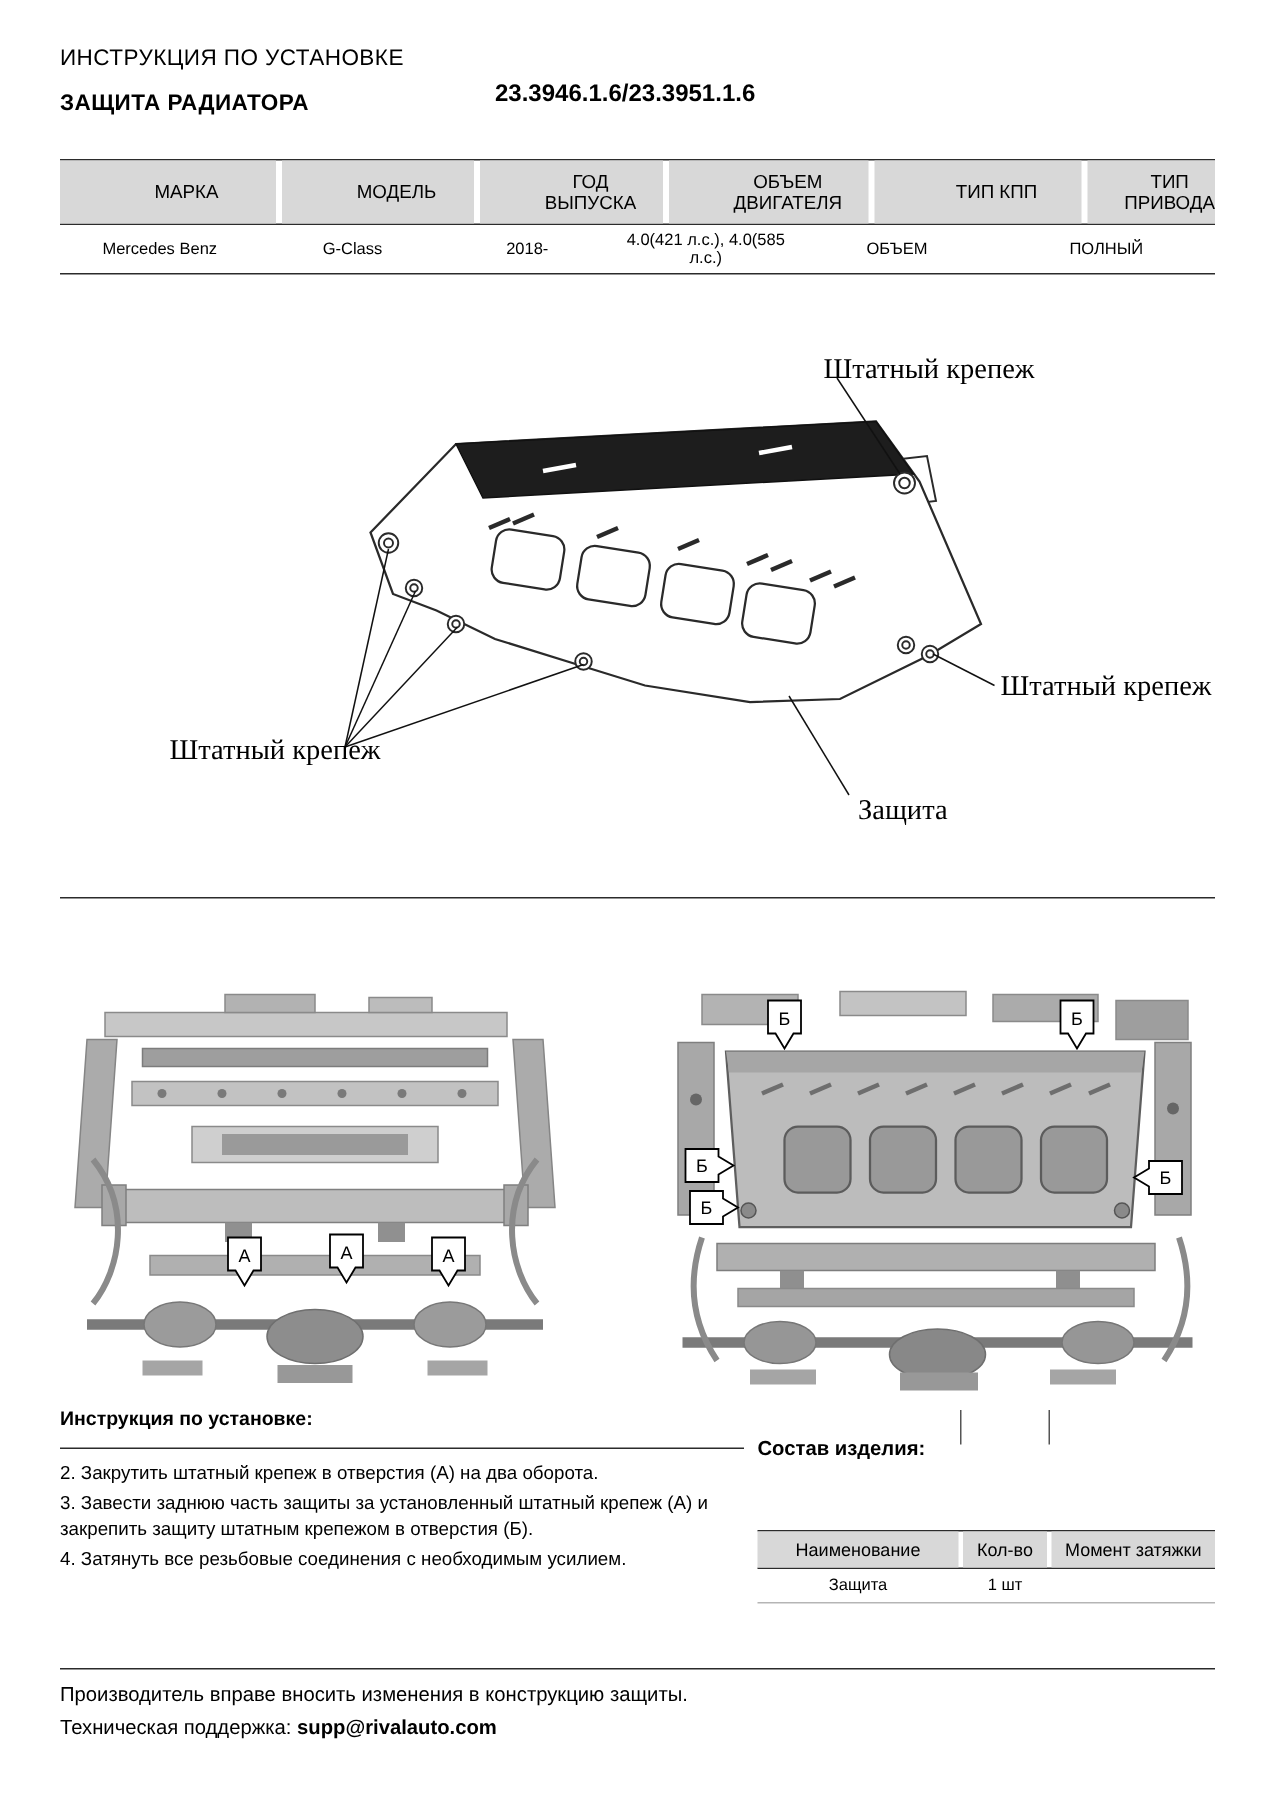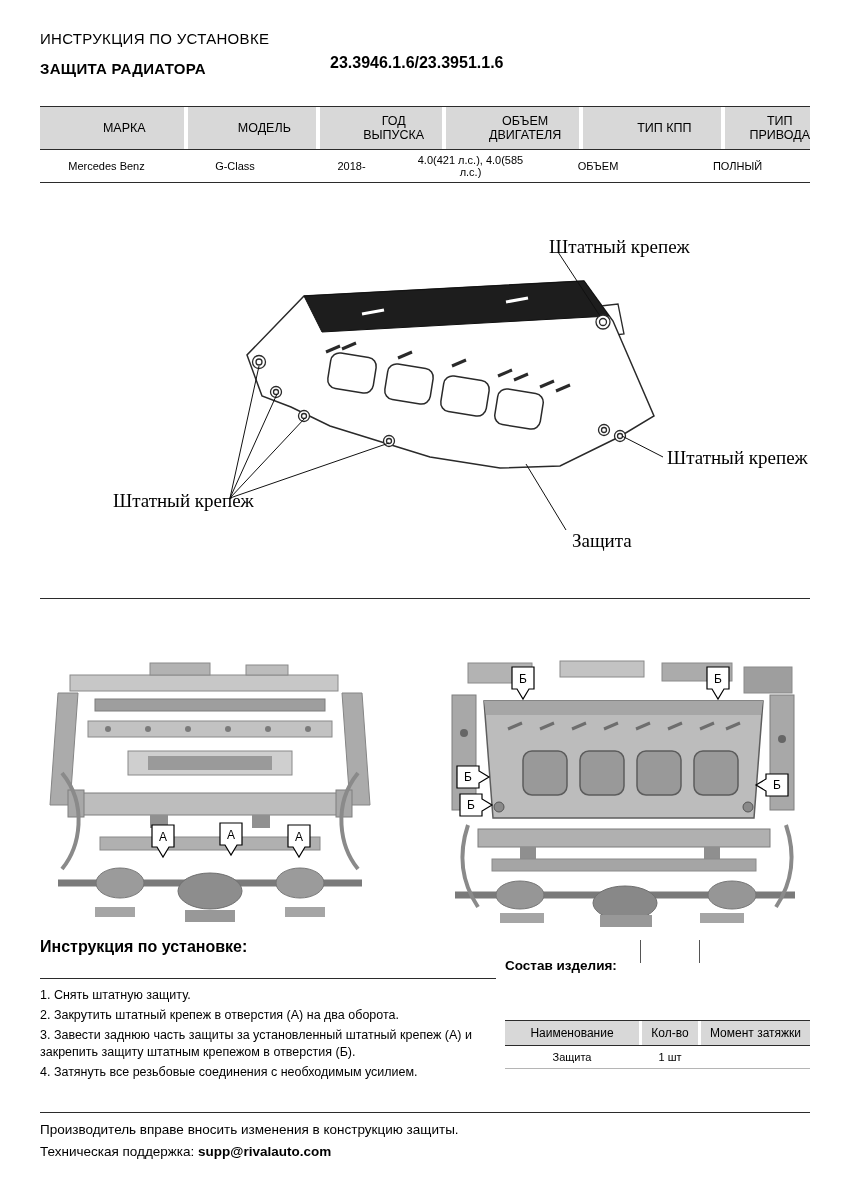--- a/index.html
+++ b/index.html
@@ -31,21 +31,21 @@
   .w1{width:133px}.w2{width:116px}.w3{width:109px}.w4{width:121px}.w5{width:126px}.w6{flex:1}
   .small { font-size:10.5px; }
 
   
   .callout { font-size:19px; white-space:nowrap;font-family:Liberation Serif, serif; }
 
   .divider { left:40px; top:598px; width:770px; border-top:1.4px solid #2b2b2b; height:0; }
 
   
   .instr { left:40px; top:938px; width:456px; }
-  .instr-title { font-weight:bold; font-size:16px; padding-bottom:22px; border-bottom:1.3px solid #2b2b2b; margin-bottom:8px; }
+  .instr-title { font-weight:bold; font-size:13px; padding-bottom:12px; border-bottom:1.3px solid #2b2b2b; margin-bottom:8px; }
   .step { font-size:12.5px; line-height:17px; margin-bottom:3px; }
 
   
   .comp { left:505px; top:938px; width:305px; }
   .comp-title { font-weight:bold; font-size:13.5px; height:18px; margin-bottom:5px;margin-top:20px; }
   .comp-head { display:flex; gap:3px; border-top:1.3px solid #2b2b2b; border-bottom:1.3px solid #2b2b2b;margin-top:44px; }
   .comp-head .cell { background:#d8d8d8; height:24px; display:flex; align-items:center; justify-content:center; font-size:12px; }
   .comp-row { display:flex; gap:3px; border-bottom:1px solid #b5b5b5; }
   .comp-row .cell { height:22px; display:flex; align-items:center; justify-content:center; font-size:11px; }
   .c1{width:134px}.c2{width:56px}.c3{flex:1}
@@ -271,21 +271,20 @@
 
       <g>
         <polygon points="788,119 766,119 766,124 756,130 766,136 766,141 788,141" fill="#ffffff" stroke="#000000" stroke-width="1.2"></polygon>
         <text x="777" y="134" text-anchor="middle" font-size="12">Б</text>
       </g>
     </g>
   </svg>
 
   <div class="abs instr">
     <div class="instr-title">Инструкция по установке:</div>
-    <div class="step">1. Снять штатную защиту.</div>
     <div class="step">2. Закрутить штатный крепеж в отверстия (А) на два оборота.</div>
     <div class="step">3. Завести заднюю часть защиты за установленный штатный крепеж (А) и закрепить защиту штатным крепежом в отверстия (Б).</div>
     <div class="step">4. Затянуть все резьбовые соединения с необходимым усилием.</div>
   </div>
 
   <div class="abs comp">
     <div class="comp-title">Состав изделия:</div>
     <div class="comp-head">
       <div class="cell c1">Наименование</div>
       <div class="cell c2">Кол-во</div>

